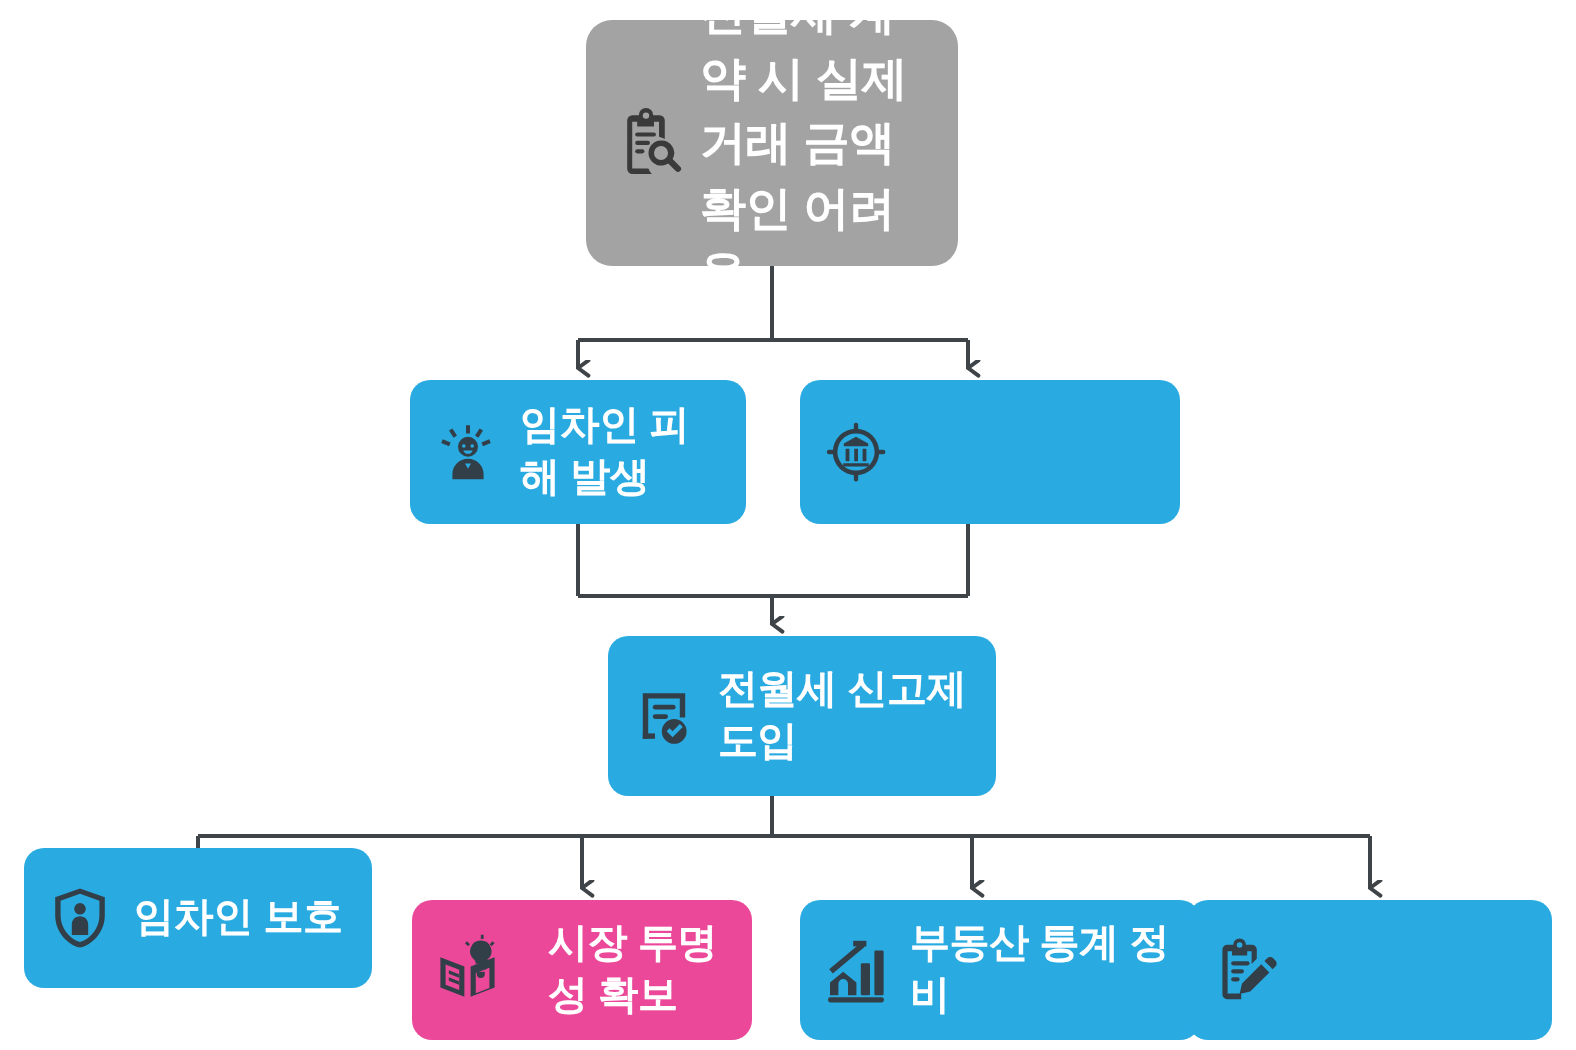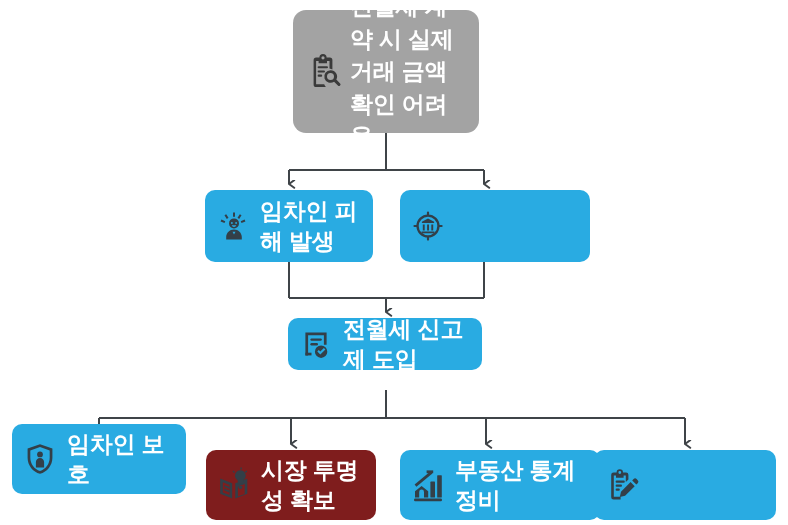--- a/index.html
+++ b/index.html
@@ -41,21 +41,21 @@
     width: 36px;
     height: 36px;
     margin-right: 9px;
     display: flex;
     align-items: center;
     justify-content: center;
   }
   .node .node-label {
     flex: 1 1 auto;
     color: #ffffff;
-    font-size: 23px;
+    font-size: 20px;
     font-weight: bold;
     line-height: 1.32;
     letter-spacing: -0.2px;
     white-space: pre-line;
   }
   
   #node-problem {
     left: 293px; top: 10px; width: 186px; height: 123px;
     background: #a3a3a3;
     border-radius: 13px;
@@ -66,30 +66,31 @@
 
   #node-tenant-damage {
     left: 205px; top: 190px; width: 168px; height: 72px;
     background: #29abe2;
   }
   #node-policy-limit {
     left: 400px; top: 190px; width: 190px; height: 72px;
     background: #29abe2;
   }
   #node-reporting-system {
-    left: 288px; top: 318px; width: 194px; height: 52px;
+    left: 304px; top: 318px; width: 194px; height: 80px;
     background: #29abe2;
   }
   #node-tenant-protection {
     left: 12px; top: 424px; width: 174px; height: 70px;
     background: #29abe2;
   }
   #node-market-transparency {
     left: 206px; top: 450px; width: 170px; height: 70px;
-    background: #7f1d1d;
+    background: #ec4899;
+    gap: 13px;
   }
   #node-realestate-stats {
     left: 400px; top: 450px; width: 200px; height: 70px;
     background: #29abe2;
     justify-content: space-between;
   }
   #node-policy-basedata {
     left: 594px; top: 450px; width: 182px; height: 70px;
     background: #29abe2;
   }

